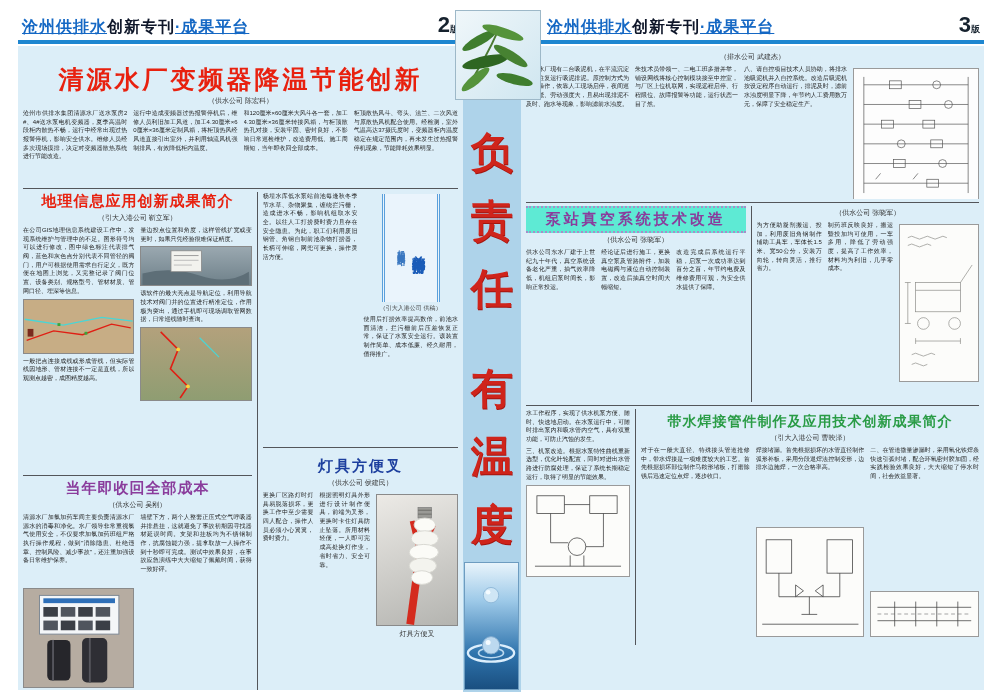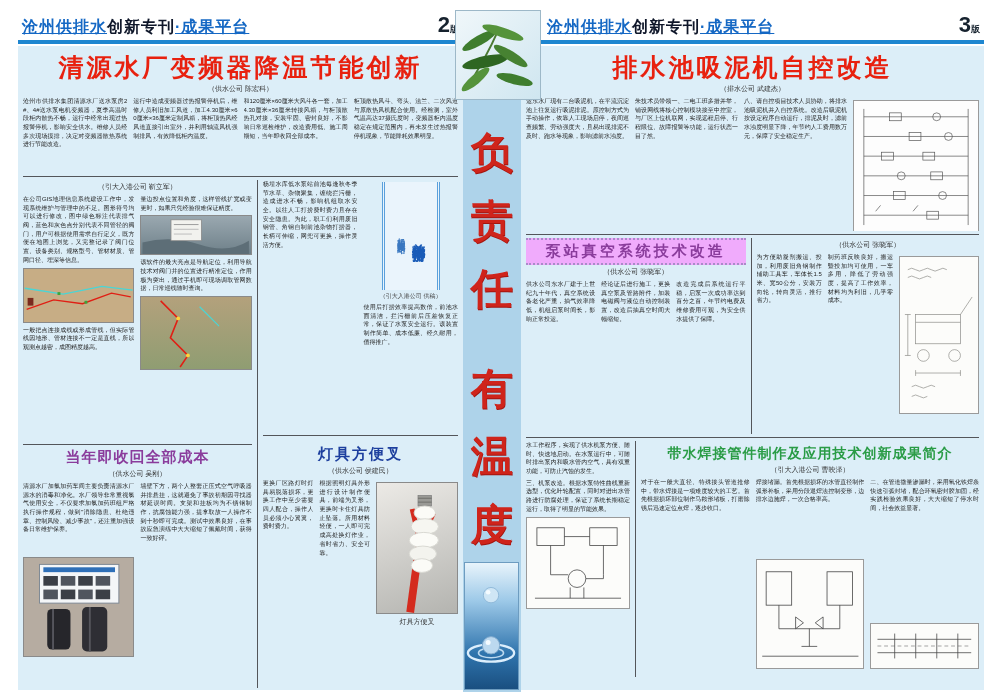--- a/index.html
+++ b/index.html
@@ -15,21 +15,21 @@
   .mast-title { font-size:16px; font-weight:bold; letter-spacing:1px; white-space:nowrap; }
   .mt-blue { color:#1568c4;text-decoration:underline; } .mt-red { color:#0f172a; }
   .pagenum { white-space:nowrap; color:#16222e; }
   .pn-big { font-size:22px; font-weight:bold; } .pn-small { font-size:9px; font-weight:bold; }
   .mast-rule { height:4px; background:#1e86d0; margin-bottom:2px; }
 
   .content { background:#dceef8; height:644px; padding:4px 5px; overflow:hidden; }
 
   
   .hl { text-align:center; font-weight:bold; white-space:nowrap; overflow:hidden; }
-  .hl-big   { font-size:25px; letter-spacing:3px; color:#e8210f; line-height:1.2; margin-top:2px; }
+  .hl-big   { font-size:25px; letter-spacing:3px; color:#e8210f; line-height:1.2; margin-top:14px; }
   .hl-med-red    { font-size:15px; letter-spacing:1px; color:#e8210f; }
   .hl-med-purple { font-size:15px; letter-spacing:1px; color:#8a3c9c; }
   .hl-med-blue   { font-size:15px; letter-spacing:2px; color:#1d3f9e; }
   .hl-med-green  { font-size:14px; letter-spacing:1px; color:#2a9c46; }
   .byline { text-align:center; font-size:7px; color:#333; margin:2px 0 3px 0; }
   .body { font-size:6px; line-height:1.45; color:#232323; text-align:justify; word-break:break-all; overflow:hidden; }
   .cols { display:flex; gap:6px; overflow:hidden; }
   .cols .c { flex:1; overflow:hidden; }
   .hdiv { border-top:1px solid #53555a; margin:3px 0; }
   .vdiv { border-left:1px solid #53555a; }
@@ -54,21 +54,21 @@
 
   
   .vtitle { width:58px; height:108px; margin:2px auto; background:#eaf4fc;
             border-left:3px double #5aa0dc; border-right:3px double #5aa0dc;
             display:flex; flex-direction:row-reverse; align-items:center; justify-content:center; gap:4px; padding:4px 2px; }
   .vt-main { writing-mode:vertical-rl; font-size:13px; font-weight:bold; color:#1b5cb8; letter-spacing:1px; }
   .vt-sub  { writing-mode:vertical-rl; font-size:8px; font-weight:bold; color:#3a77c0; letter-spacing:1px; }
   .vt-byline { font-size:6px; text-align:center; color:#444; margin-bottom:2px; }
 
   
-  .wavybox { background:#f0abfc; border-top:2px dotted #a98cc8; border-bottom:2px dotted #a98cc8; padding:2px 0; }
+  .wavybox { background:#5eead4; border-top:2px dotted #a98cc8; border-bottom:2px dotted #a98cc8; padding:2px 0; }
   .wavybox .hl-med-purple { letter-spacing:3px; }
 
   
   .strip { position:absolute; left:463px; top:10px; width:58px; height:682px; background:#aed3ea; }
   .slogan { position:absolute; left:0; top:104px; width:58px; display:flex; flex-direction:column; align-items:center; }
   .slogan span { font-family:"DejaVu Serif", serif; font-weight:bold; font-size:42px; line-height:1; color:#cf241b;
                  text-shadow:0.5px 0.5px 0 #a31510; }
   .sg0 { margin-top:18px; } .sg1,.sg2,.sg4,.sg5 { margin-top:26px; } .sg3 { margin-top:58px; }
   .plant { position:absolute; left:455px; top:10px; width:86px; height:90px; border:1px solid #9db8c8;
            background:linear-gradient(135deg,#f0f7fa,#cfe6f0); overflow:hidden; z-index:3; }
@@ -108,20 +108,21 @@
         </div>
       </div>
 
       <div class="hdiv"></div>
 
       <div class="row2" style="height:508px;">
 
         <div style="width:232px; overflow:hidden;">
 
           <div>
+            <div class="hl hl-med-red">地理信息应用创新成果简介</div>
             <div class="byline">（引大入港公司 靳立军）</div>
             <div class="cols" style="height:246px;">
               <div class="c">
                 <div class="body">在公司GIS地理信息系统建设工作中，发现系统维护与管理中的不足。图形符号均可以进行修改，图中绿色标注代表排气阀，蓝色和灰色点分别代表不同管径的阀门，用户可根据使用需求自行定义，既方便在地图上浏览，又完整记录了阀门位置、设备类别、规格型号、管材材质、管网口径、埋深等信息。</div>
                 <div class="ph map-b">
                   <svg viewBox="0 0 112 55">
                     <rect x="3" y="30" width="6" height="8" fill="#7a2a1e"></rect>
                     <polyline points="0,20 40,26 80,18 112,22" fill="none" stroke="#49d6d6" stroke-width="1.4"></polyline>
                     <polyline points="2,42 30,32 60,36 90,25 110,29" fill="none" stroke="#e01f14" stroke-width="1.4"></polyline>
                     <rect x="34" y="24" width="3" height="3" fill="#3aa53a"></rect>
@@ -276,21 +277,20 @@
       </div>
       <div class="pagenum">
         <span class="pn-big">3</span><span class="pn-small">版</span>
       </div>
     </div>
     <div class="mast-rule"></div>
 
     <div class="content">
 
       <div>
-        <div class="hl hl-big">排水池吸泥机自控改造</div>
         <div class="byline">（排水公司 武建杰）</div>
         <div class="cols" style="height:134px;">
           <div class="c body">运东水厂现有二台吸泥机，在平流沉淀池上往复运行吸泥排泥。原控制方式为手动操作，依靠人工现场启停，夜间巡查频繁、劳动强度大，且易出现排泥不及时、跑水等现象，影响滤前水浊度。</div>
           <div class="c body">朱技术员带领一、二电工班多措并举，铺设网线将核心控制模块接至中控室，与厂区上位机联网，实现远程启停、行程限位、故障报警等功能，运行状态一目了然。</div>
           <div class="c body">八、请自控项目技术人员协助，将排水池吸泥机并入自控系统。改造后吸泥机按设定程序自动运行，排泥及时，滤前水浊度明显下降，年节约人工费用数万元，保障了安全稳定生产。</div>
           <div style="width:126px; flex:none;">
             <div class="whitebox circuit">
               <svg viewBox="0 0 126 132" style="display:block;width:100%;height:100%;">
                 <g stroke="#555" stroke-width="0.7" fill="none">
                   <path d="M10 8 V126 M116 8 V126"></path>

